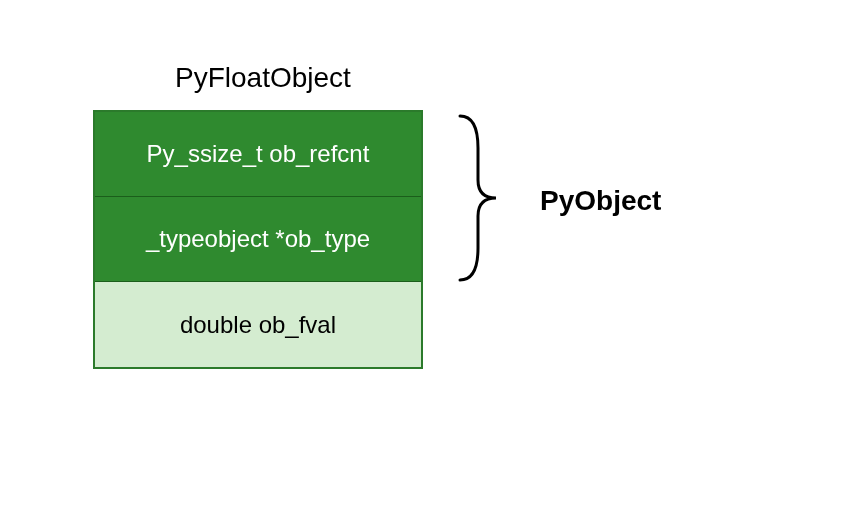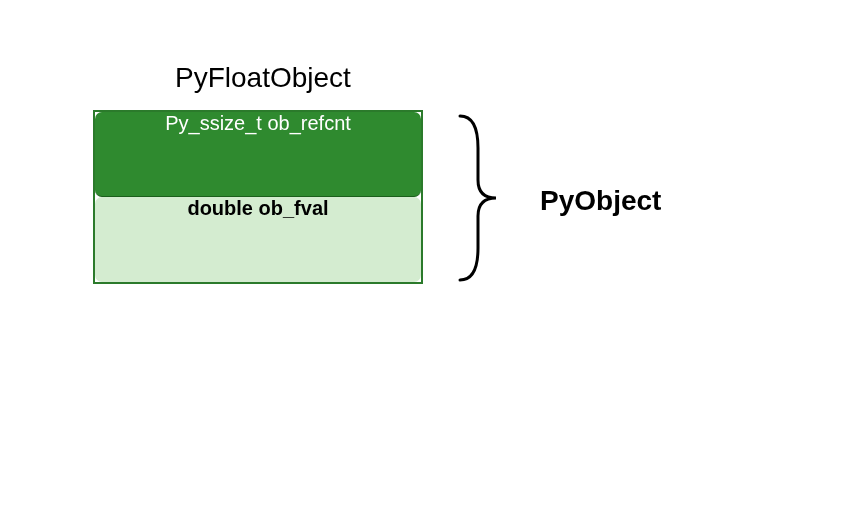--- a/index.html
+++ b/index.html
@@ -21,27 +21,26 @@
     .struct-box {
       position: absolute;
       left: 93px;
       top: 110px;
       width: 330px;
       border: 2px solid #2b7a2b;
     }
     .field {
       height: 85px;
       display: flex;
-      align-items: flex-start;
+      align-items: center;
       justify-content: center;
-      font-size: 20px;
+      font-size: 24px;
       border-bottom: 1px solid #1b5e1b;
-      border-radius: 7px;
     }
-    .field:last-child { border-bottom: none; font-weight: bold; }
+    .field:last-child { border-bottom: none; }
     .field-dark {
       background: #2f8a2f;
       color: #fff;
     }
     .field-light {
       background: #d4ecd0;
       color: #000;
     }
     .brace-svg {
       position: absolute;
@@ -59,20 +58,23 @@
   </style>
 </head>
 <body>
 
 <div class="title">PyFloatObject</div>
 
 <div class="struct-box">
   <div class="field field-dark">
     <span>Py_ssize_t ob_refcnt</span>
   </div>
+  <div class="field field-dark">
+    <span>_typeobject *ob_type</span>
+  </div>
   <div class="field field-light">
     <span>double ob_fval</span>
   </div>
 </div>
 
 <svg class="brace-svg" width="90" height="180">
   <path d="M 20 8
            Q 38 8 38 40
            L 38 72
            Q 38 90 56 90

